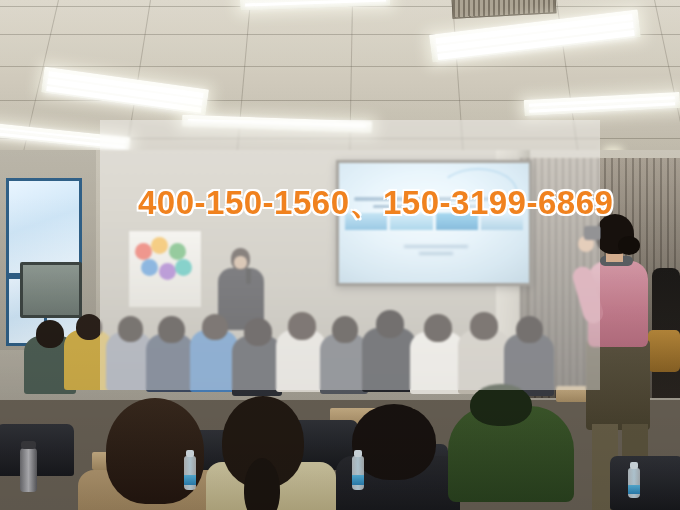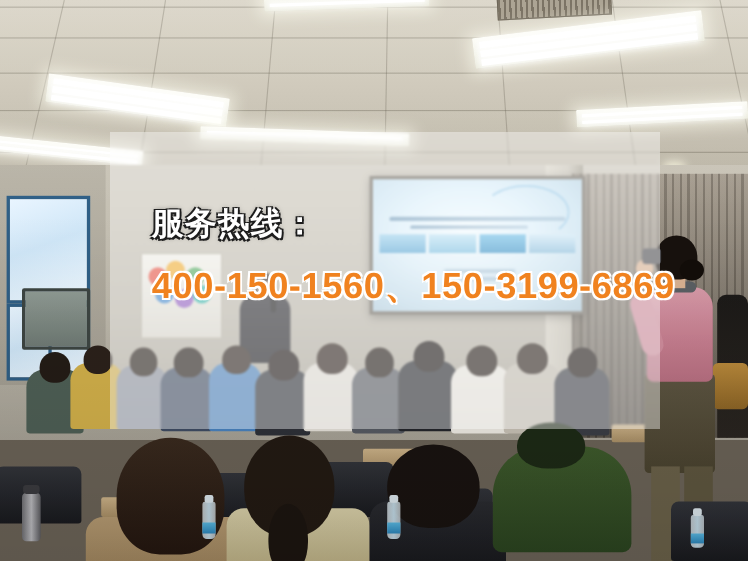--- a/index.html
+++ b/index.html
@@ -407,17 +407,16 @@
     <span class="cap"></span>
   </div>
   <div class="bottle layer" style="left:628px; top:468px; height:30px;">
     <span class="cap"></span>
   </div>
 
   <div id="haze" class="layer"></div>
 
   <div id="overlay"></div>
   <div id="overlay-text">
-    <div class="ov-sub">服务热线：</div>
     <div class="ov-phone">400-150-1560、150-3199-6869</div>
   </div>
 
 </div>
 
 </body></html>

